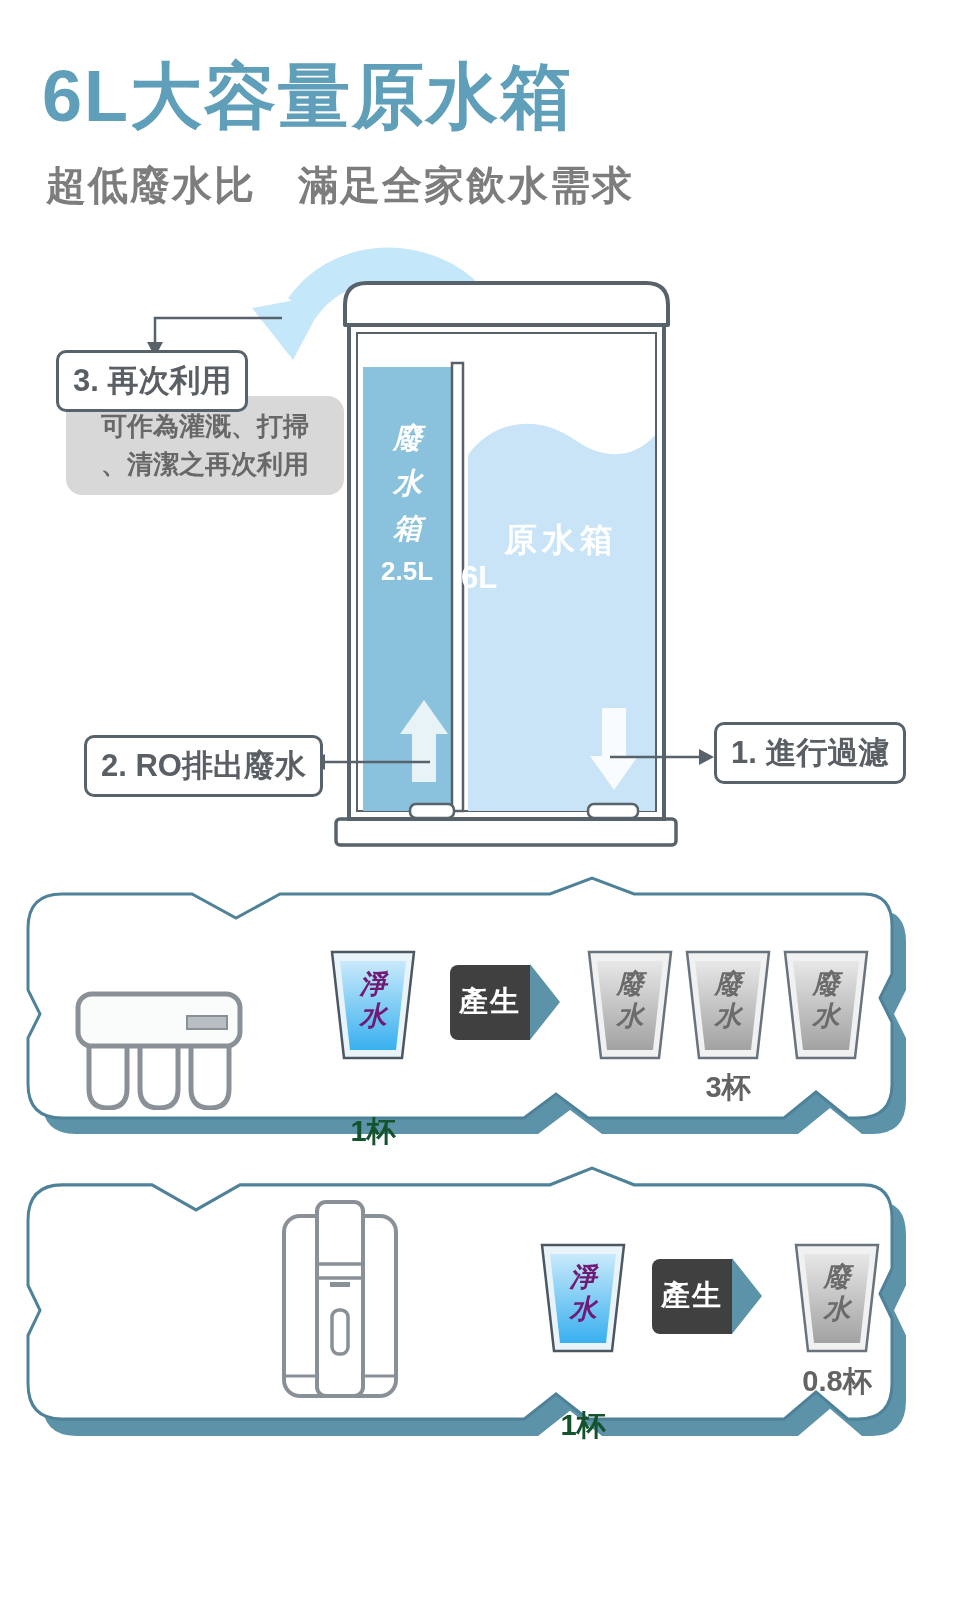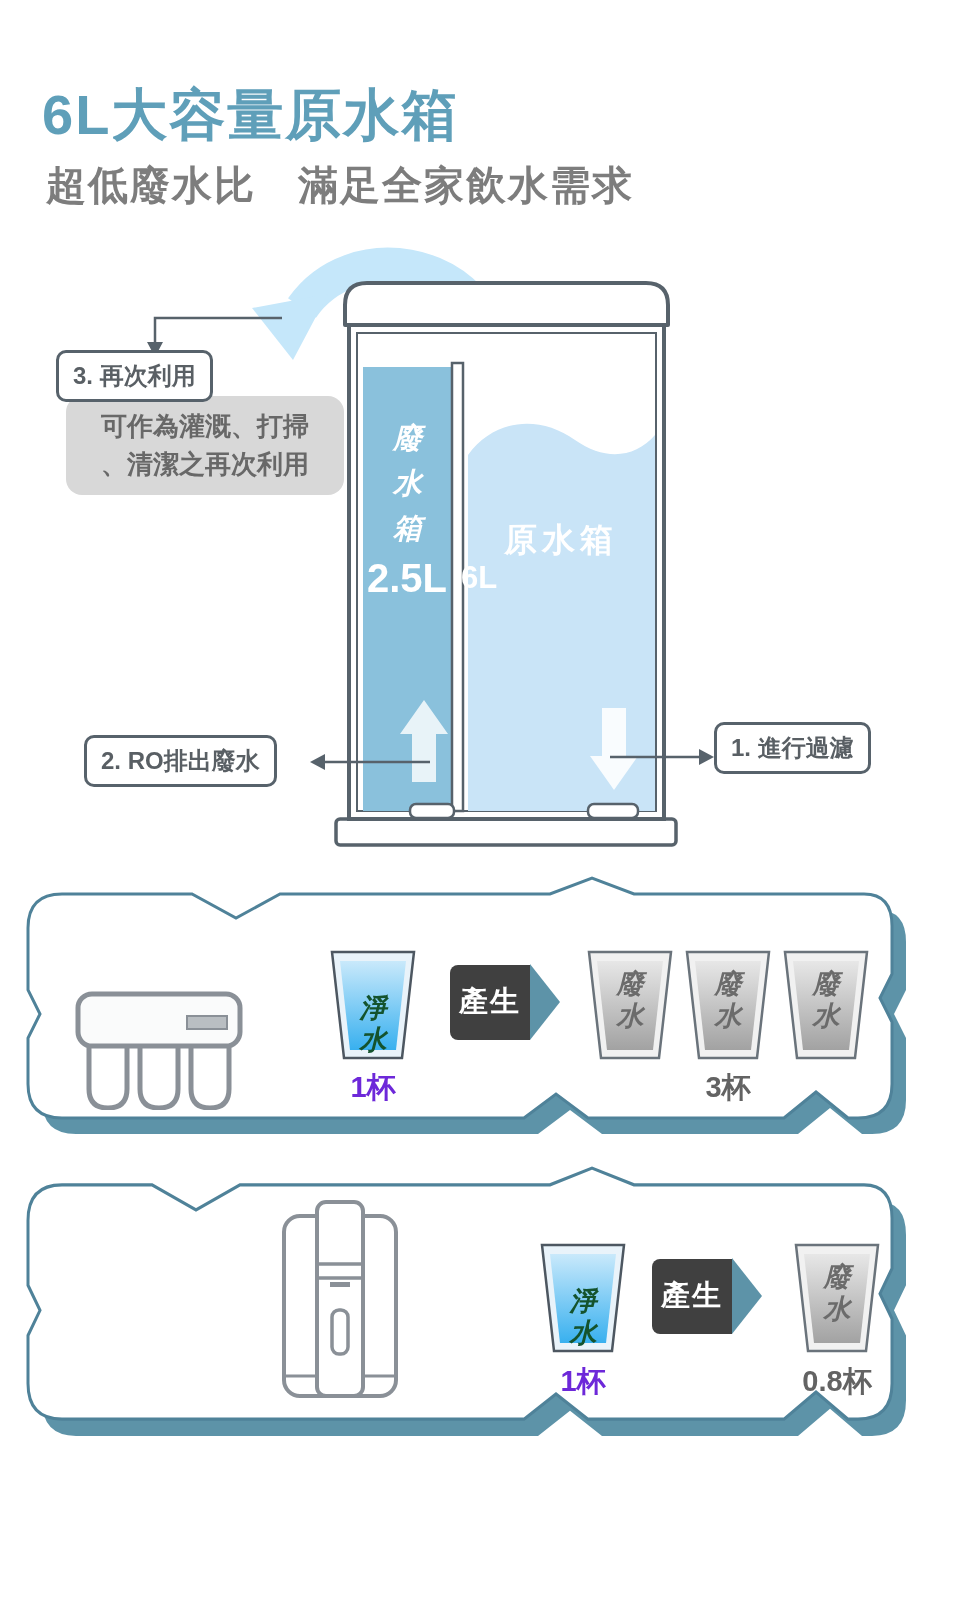--- a/index.html
+++ b/index.html
@@ -1,50 +1,50 @@
 <!DOCTYPE html>
 <html><head>
 <meta charset="utf-8">
 <style>
   html,body{margin:0;padding:0;background:#ffffff;}
   body{width:964px;height:1602px;position:relative;overflow:hidden;
        font-family:"Liberation Sans","DejaVu Sans",sans-serif;}
   .abs{position:absolute;}
   
-  .title{left:42px;top:78px;font-size:56px;font-weight:900;color:#5f9fb9;letter-spacing:2px;}
+  .title{left:42px;top:49px;font-size:72px;font-weight:900;color:#5f9fb9;letter-spacing:2px;}
   .subtitle{left:46px;top:158px;font-size:40px;font-weight:700;color:#7d7d7d;letter-spacing:2px;}
   
   #tank-svg{left:0;top:230px;}
   .vtext{word-break:break-all;text-align:center;font-style:italic;}
   .tank-waste-name{left:391px;top:416px;width:33px;font-size:29px;font-weight:700;color:#fff;line-height:1.55;}
-  .tank-waste-cap{left:362px;top:556px;width:90px;font-size:40px;font-weight:700;color:#fff;text-align:center;}
+  .tank-waste-cap{left:362px;top:556px;width:90px;font-size:26px;font-weight:700;color:#fff;text-align:center;}
   .tank-raw-name{left:461px;top:518px;width:200px;font-size:33px;font-weight:700;color:#fff;letter-spacing:5px;text-align:center;}
   .tank-raw-cap{left:461px;top:560px;width:200px;font-size:31px;font-weight:700;color:#fff;}
   .step-box{background:#fff;border:3px solid #57626b;border-radius:10px;
-            font-size:24px;font-weight:700;color:#595f64;padding:7px 14px;white-space:nowrap;}
+            font-size:31px;font-weight:700;color:#595f64;padding:7px 14px;white-space:nowrap;}
   .step3{left:56px;top:350px;z-index:3;}
   .step2{left:84px;top:735px;}
   .step1{left:714px;top:722px;}
   .note{left:66px;top:396px;width:278px;background:#d8d8d8;border-radius:16px;color:#686868;
         font-size:26px;font-weight:700;line-height:1.45;text-align:center;white-space:pre-line;
         padding:12px 6px;box-sizing:border-box;z-index:2;}
   
   .section{position:absolute;left:22px;width:904px;}
   .section .bg{position:absolute;left:0;top:0;width:100%;height:100%;}
   #section1{top:876px;height:260px;}
   #section2{top:1166px;height:272px;}
   .sec-label{position:absolute;font-size:33px;font-weight:700;color:#6f6f6f;letter-spacing:1px;white-space:pre-line;}
   .cup{position:absolute;width:90px;height:110px;}
   .cup svg{position:absolute;left:0;top:0;}
   .cup-label{position:absolute;left:50%;transform:translateX(-50%);top:18px;width:30px;
              font-size:27px;font-weight:700;line-height:1.2;}
-  .cup-label.clean{color:#14532d;margin-top:24px;}
+  .cup-label.clean{color:#701a75;}
   .cup-label.waste{color:#6b6b6b;}
   .count{position:absolute;text-align:center;font-size:29px;font-weight:700;}
-  .count.clean{color:#6d28d9;}
+  .count.clean{color:#14532d;margin-top:44px;}
   .count.gray{color:#636363;}
   .produce{position:absolute;display:flex;align-items:center;height:76px;}
   .produce .shaft{width:80px;height:75px;background:#404040;border-radius:8px 0 0 8px;
                   display:flex;align-items:center;justify-content:center;
                   color:#fff;font-size:29px;font-weight:700;letter-spacing:2px;}
   .produce .head{width:0;height:0;border-top:38px solid transparent;border-bottom:38px solid transparent;
                  border-left:30px solid #5d93a8;}
 </style>
 </head>
 <body>

